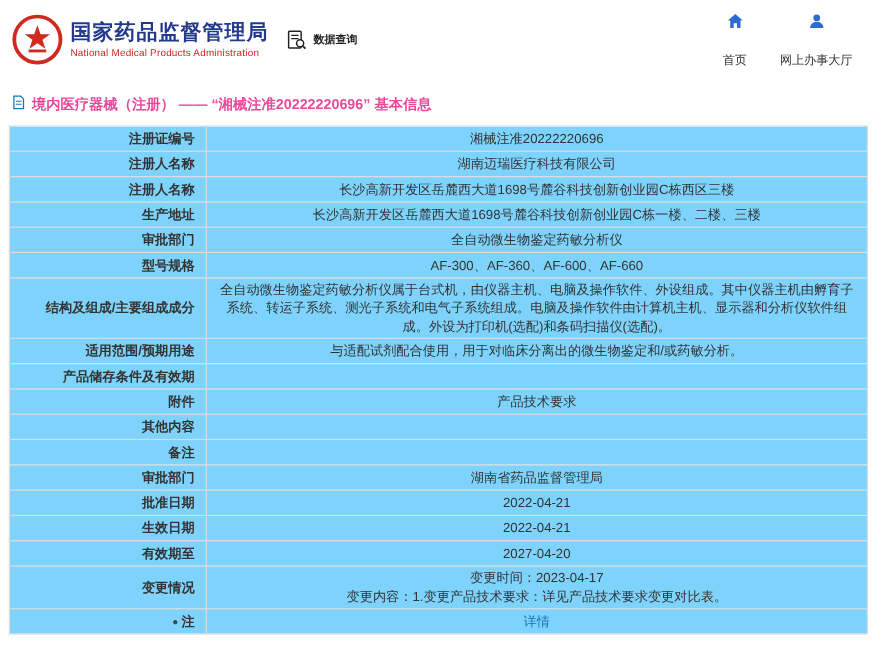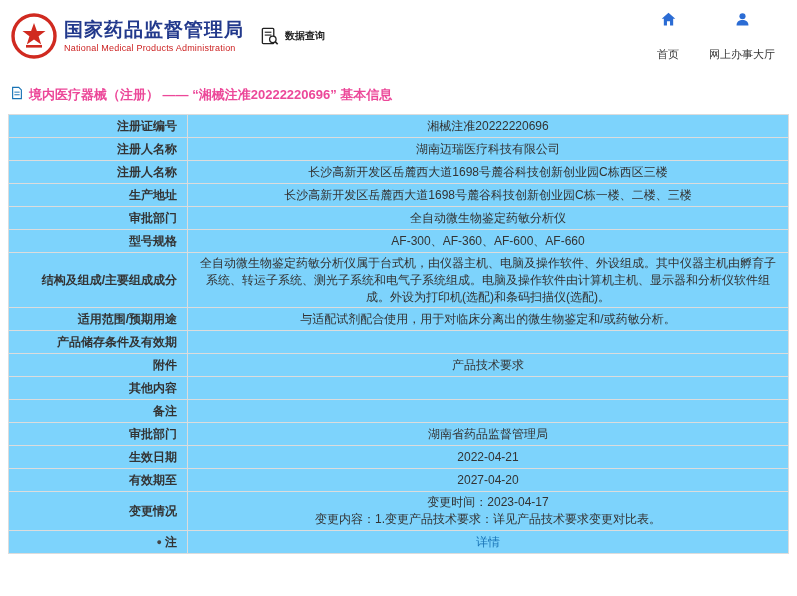--- a/index.html
+++ b/index.html
@@ -225,20 +225,24 @@
     </tr>
     <tr>
       <td class="label">备注</td>
       <td class="value"></td>
     </tr>
     <tr>
       <td class="label">审批部门</td>
       <td class="value">湖南省药品监督管理局</td>
     </tr>
     <tr>
+      <td class="label">批准日期</td>
+      <td class="value">2022-04-21</td>
+    </tr>
+    <tr>
       <td class="label">生效日期</td>
       <td class="value">2022-04-21</td>
     </tr>
     <tr>
       <td class="label">有效期至</td>
       <td class="value">2027-04-20</td>
     </tr>
     <tr>
       <td class="label">变更情况</td>
       <td class="value">变更时间：2023-04-17

